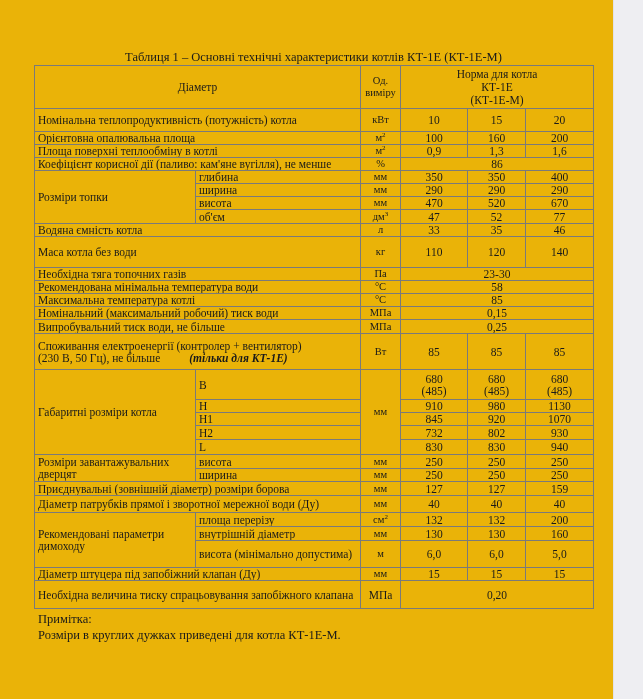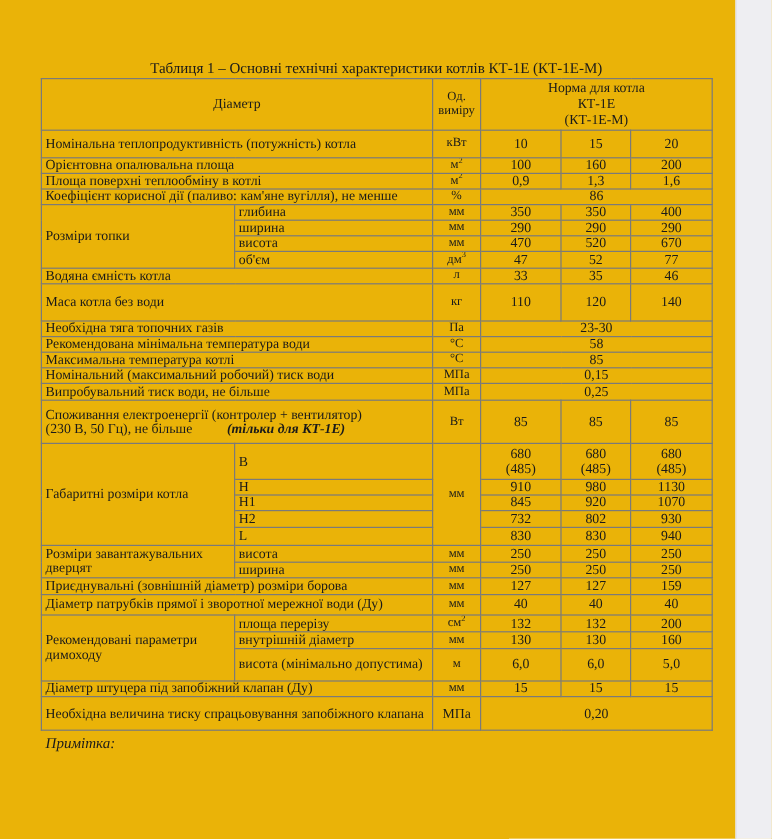--- a/index.html
+++ b/index.html
@@ -6,21 +6,21 @@
   body { width:643px; height:699px; background:#ffffff; position:relative; overflow:hidden;
          font-family:"Liberation Serif", serif; color:#1a1a1a; }
   .page { position:absolute; left:0; top:0; width:613px; height:699px; background:#eab308; }
   .sidebar { position:absolute; left:613px; top:0; width:30px; height:699px; background:#eeeef2; border-left:1px solid #e2e2e8; }
   .caption { position:absolute; left:34px; top:50px; width:559px; text-align:center; font-size:12.5px; }
   table { position:absolute; left:34px; top:65px; border-collapse:collapse; table-layout:fixed; width:559px; font-size:11.5px; }
   td { border:1px solid #7a7a7a; padding:0 3px; line-height:12px; vertical-align:middle; overflow:hidden; }
   td.c { text-align:center; }
   td.u { text-align:center; font-size:10.5px; }
   .hdr td { text-align:center; }
-  .note { position:absolute; left:38px; font-size:12.5px;font-style:italic; }
+  .note { position:absolute; left:38px; font-size:12.5px; }
   .bi { font-weight:bold; font-style:italic;margin-left:26px; }
   sup { font-size:7px; line-height:0; }
 </style>
 </head>
 <body>
 
 <div class="page">
   <div class="caption">Таблиця 1 – Основні технічні характеристики котлів КТ-1Е (КТ-1Е-М)</div>
 
   <table>
@@ -240,15 +240,16 @@
     </tr>
     <tr style="height:28px">
       <td colspan="2">Необхідна величина тиску спрацьовування запобіжного клапана</td>
       <td class="u" style="font-size:11.5px">МПа</td>
       <td colspan="3" class="c">0,20</td>
     </tr>
   </tbody>
     </table>
 
   <div class="note" style="top:612px">Примітка:</div>
+  <div class="note" style="top:628px">Розміри в круглих дужках приведені для котла КТ-1Е-М.</div>
 </div>
 
 <div class="sidebar"></div>
 
 </body></html>

